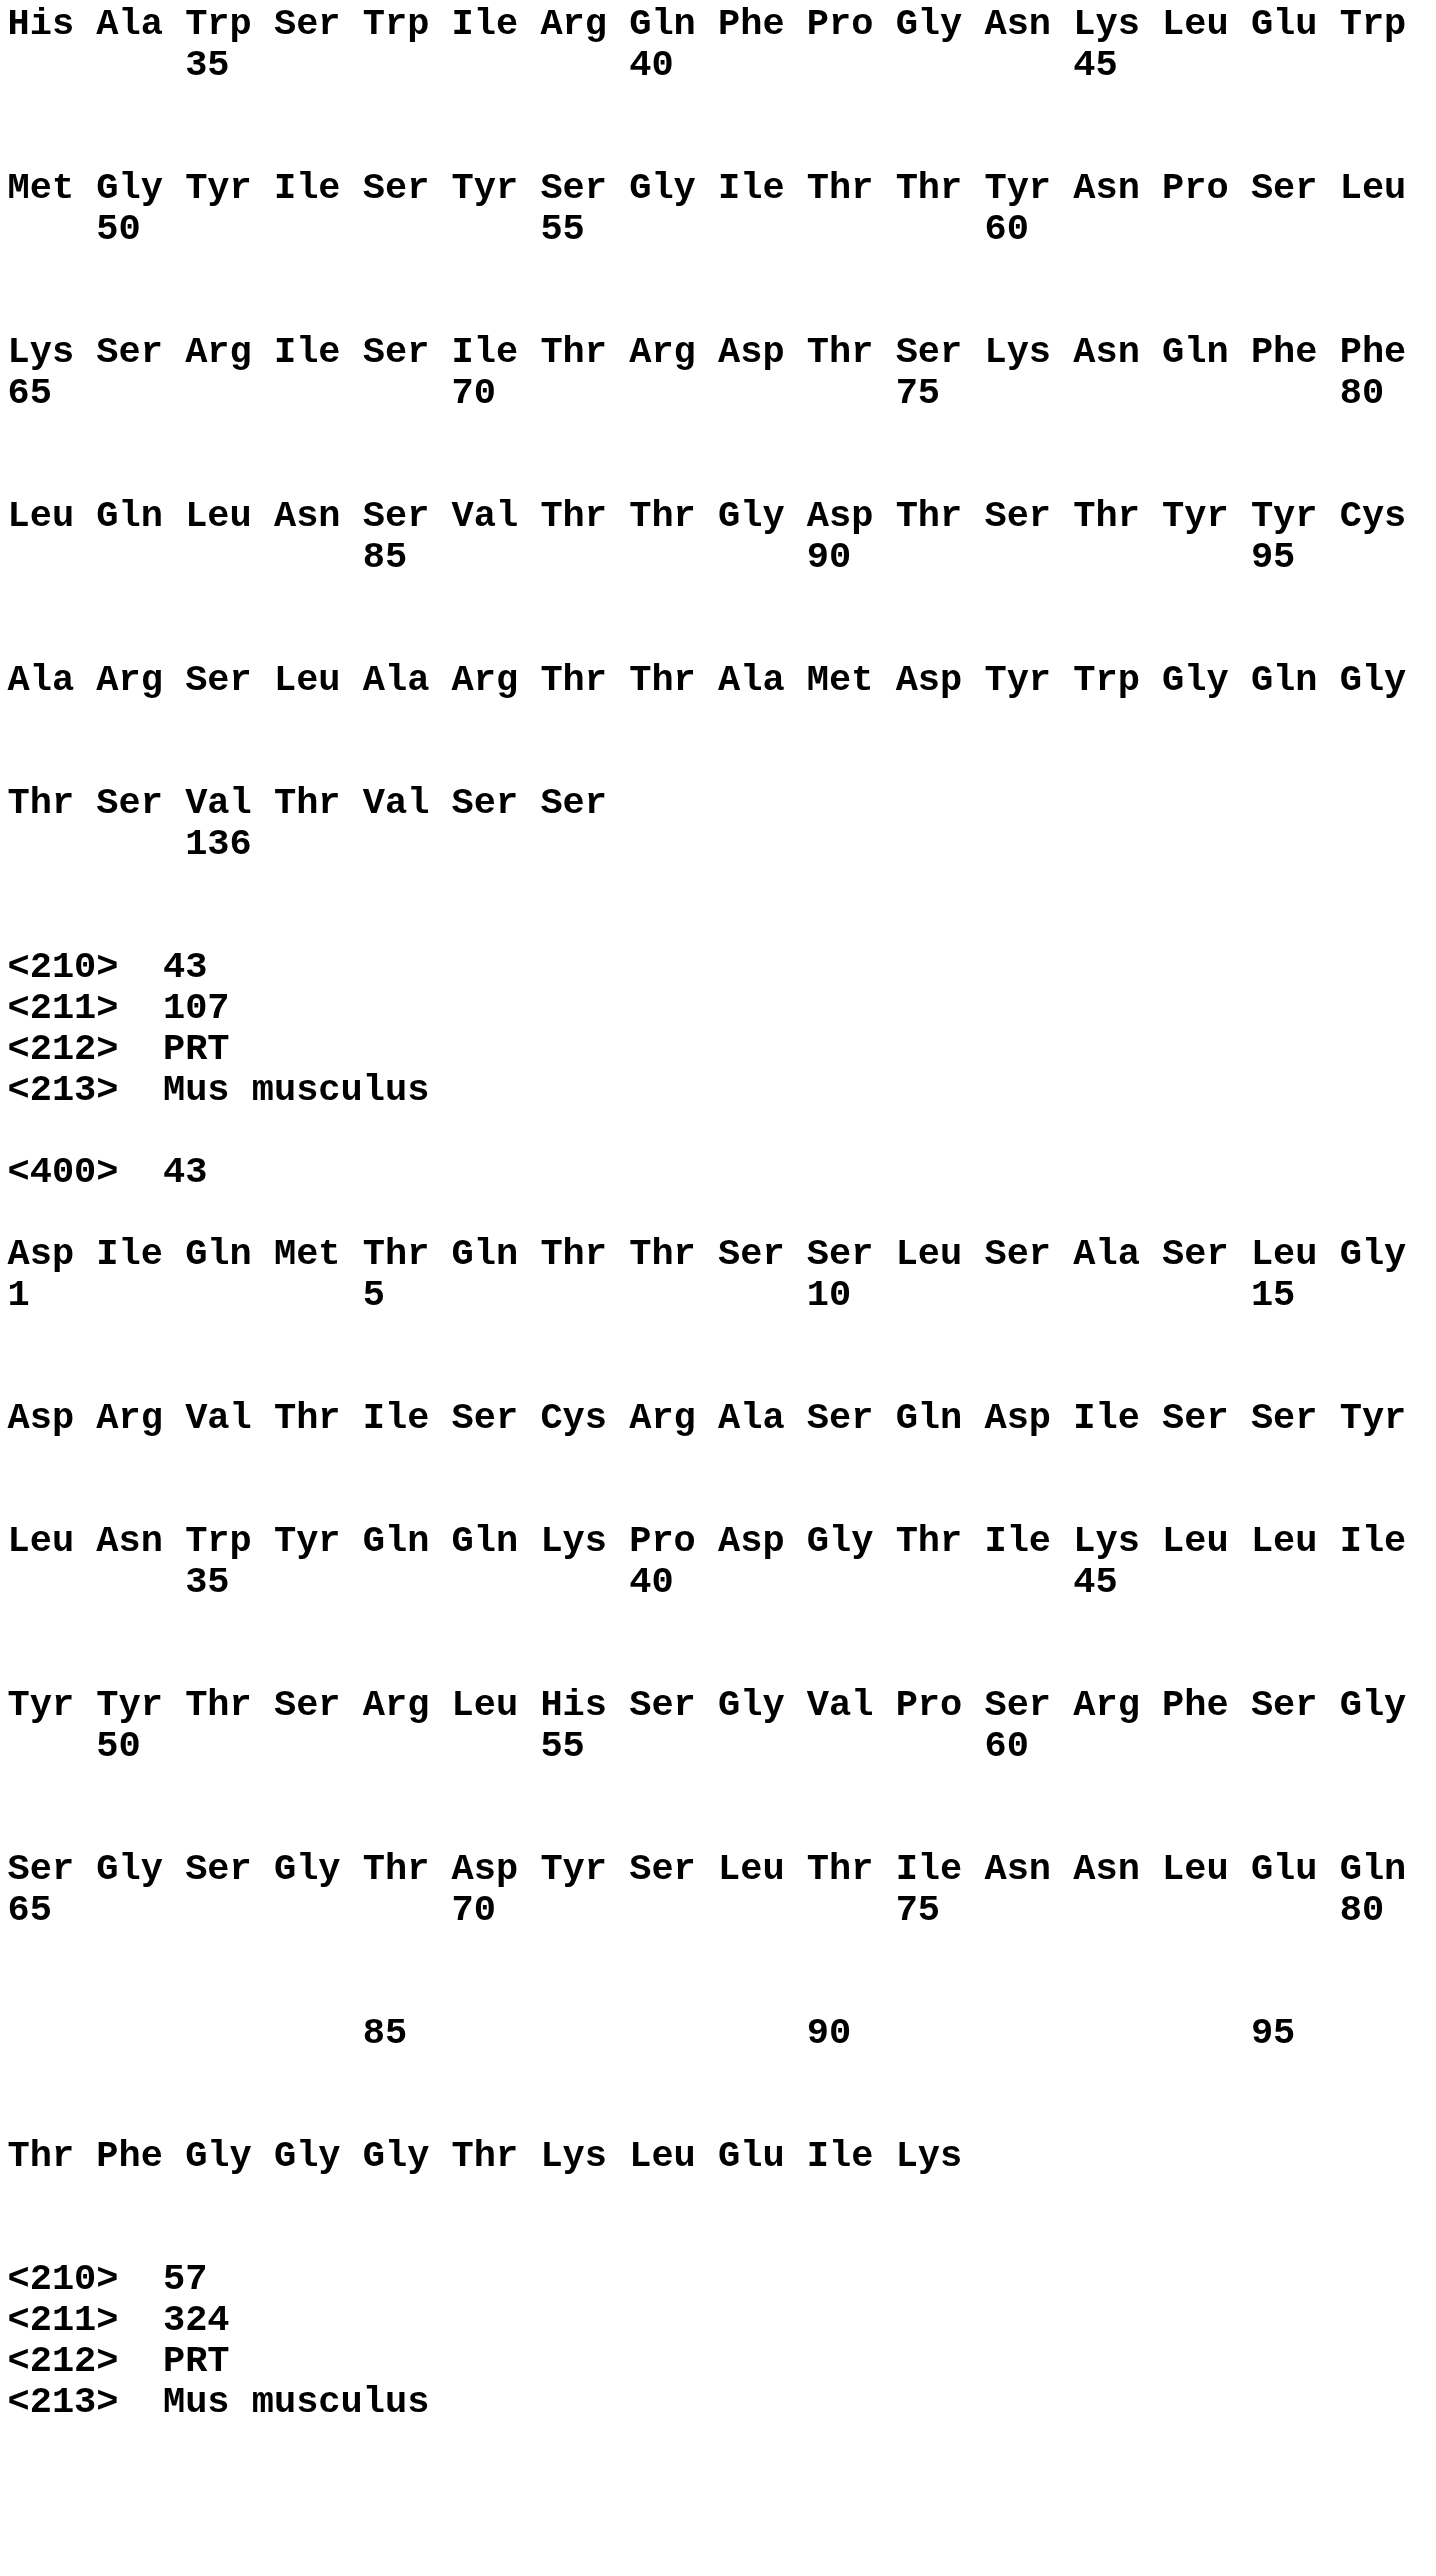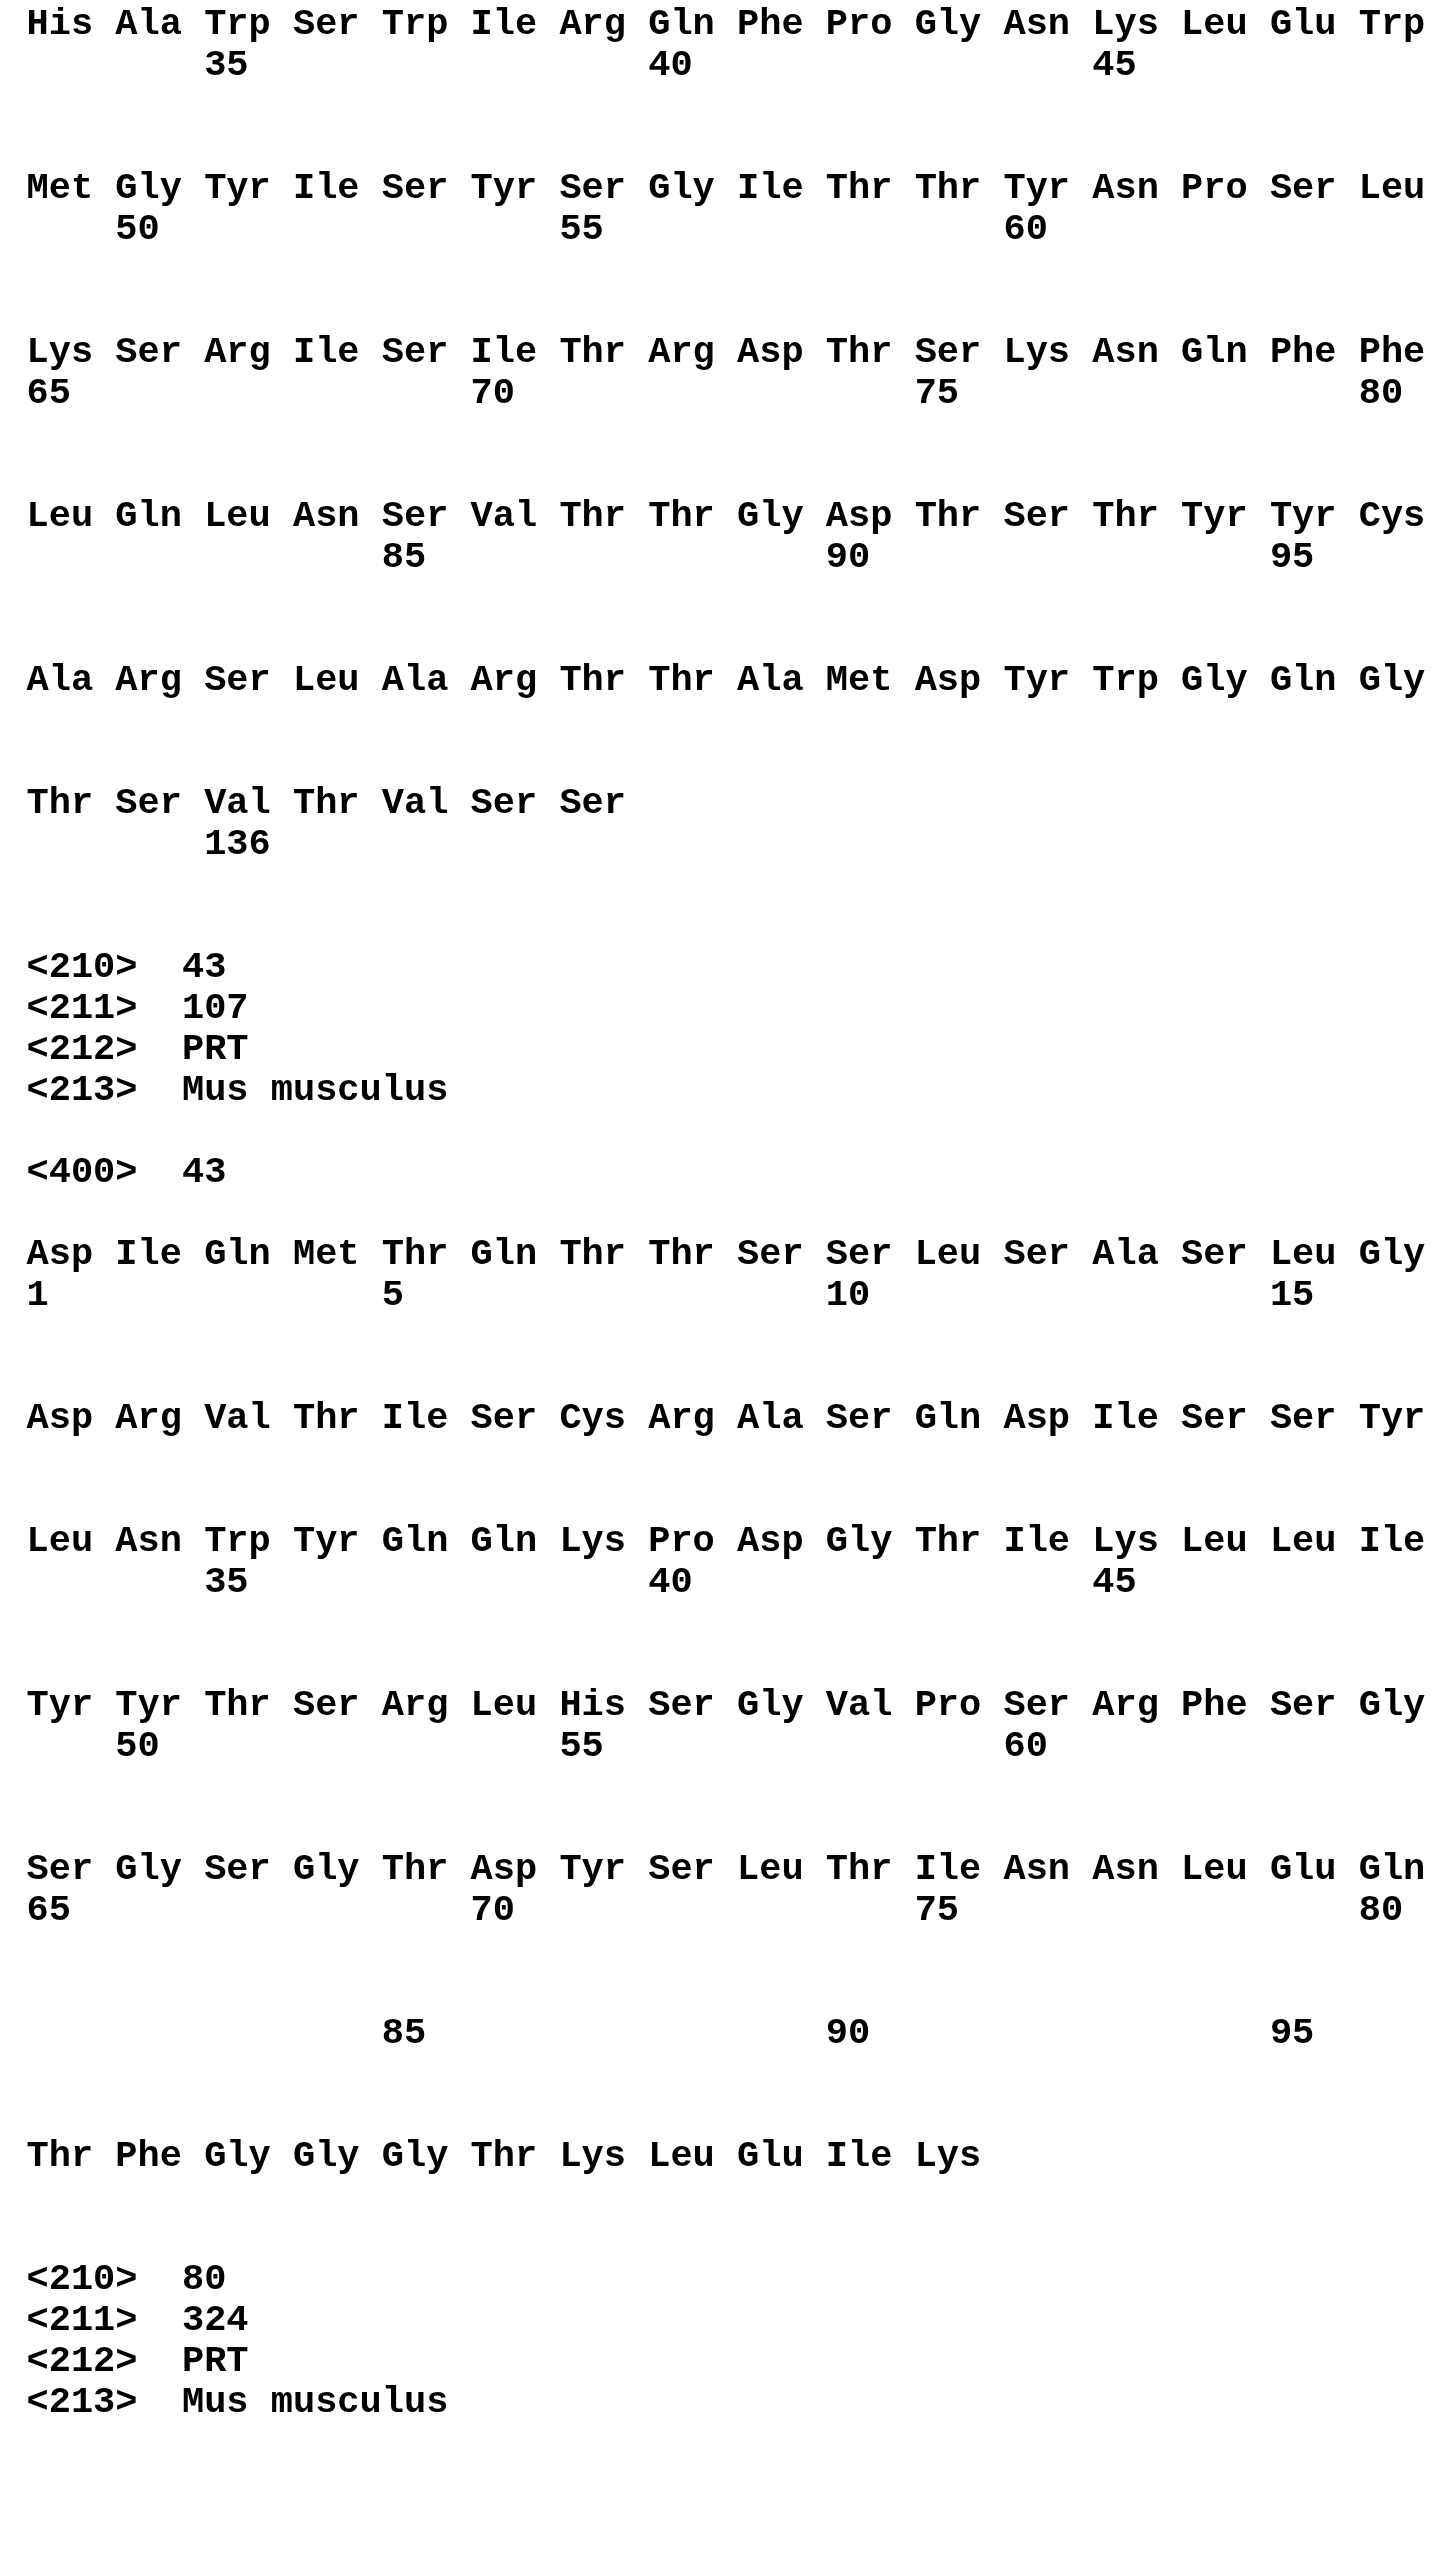--- a/index.html
+++ b/index.html
@@ -10,21 +10,20 @@
   body {
     width: 1437px;
     height: 2576px;
     overflow: hidden;
   }
   .page {
     width: 1263px;
     height: 2576px;
     background: #ffffff;
     color: #000000;
-    margin-left: 19px;
   }
   .listing {
     font-family: "Liberation Mono", "DejaVu Sans Mono", monospace;
     font-weight: bold;
     font-size: 37px;
     line-height: 41px;
     padding: 3.7px 0 0 7.5px;
     color: #000000;
   }
   .line {
@@ -88,19 +87,19 @@
       <div class="line">Ser Gly Ser Gly Thr Asp Tyr Ser Leu Thr Ile Asn Asn Leu Glu Gln</div>
       <div class="line">65                  70                  75                  80</div>
       <div class="line"></div>
       <div class="line"></div>
       <div class="line">                85                  90                  95</div>
       <div class="line"></div>
       <div class="line"></div>
       <div class="line">Thr Phe Gly Gly Gly Thr Lys Leu Glu Ile Lys</div>
       <div class="line"></div>
       <div class="line"></div>
-      <div class="line"><span>&lt;210&gt;</span><span class="meta-value">80</span></div>
+      <div class="line"><span>&lt;210&gt;</span><span class="meta-value">57</span></div>
       <div class="line"><span>&lt;211&gt;</span><span class="meta-value">324</span></div>
       <div class="line"><span>&lt;212&gt;</span><span class="meta-value">PRT</span></div>
       <div class="line"><span>&lt;213&gt;</span><span class="meta-value">Mus musculus</span></div>
     </div>
 </div>
 
 
 </body></html>

